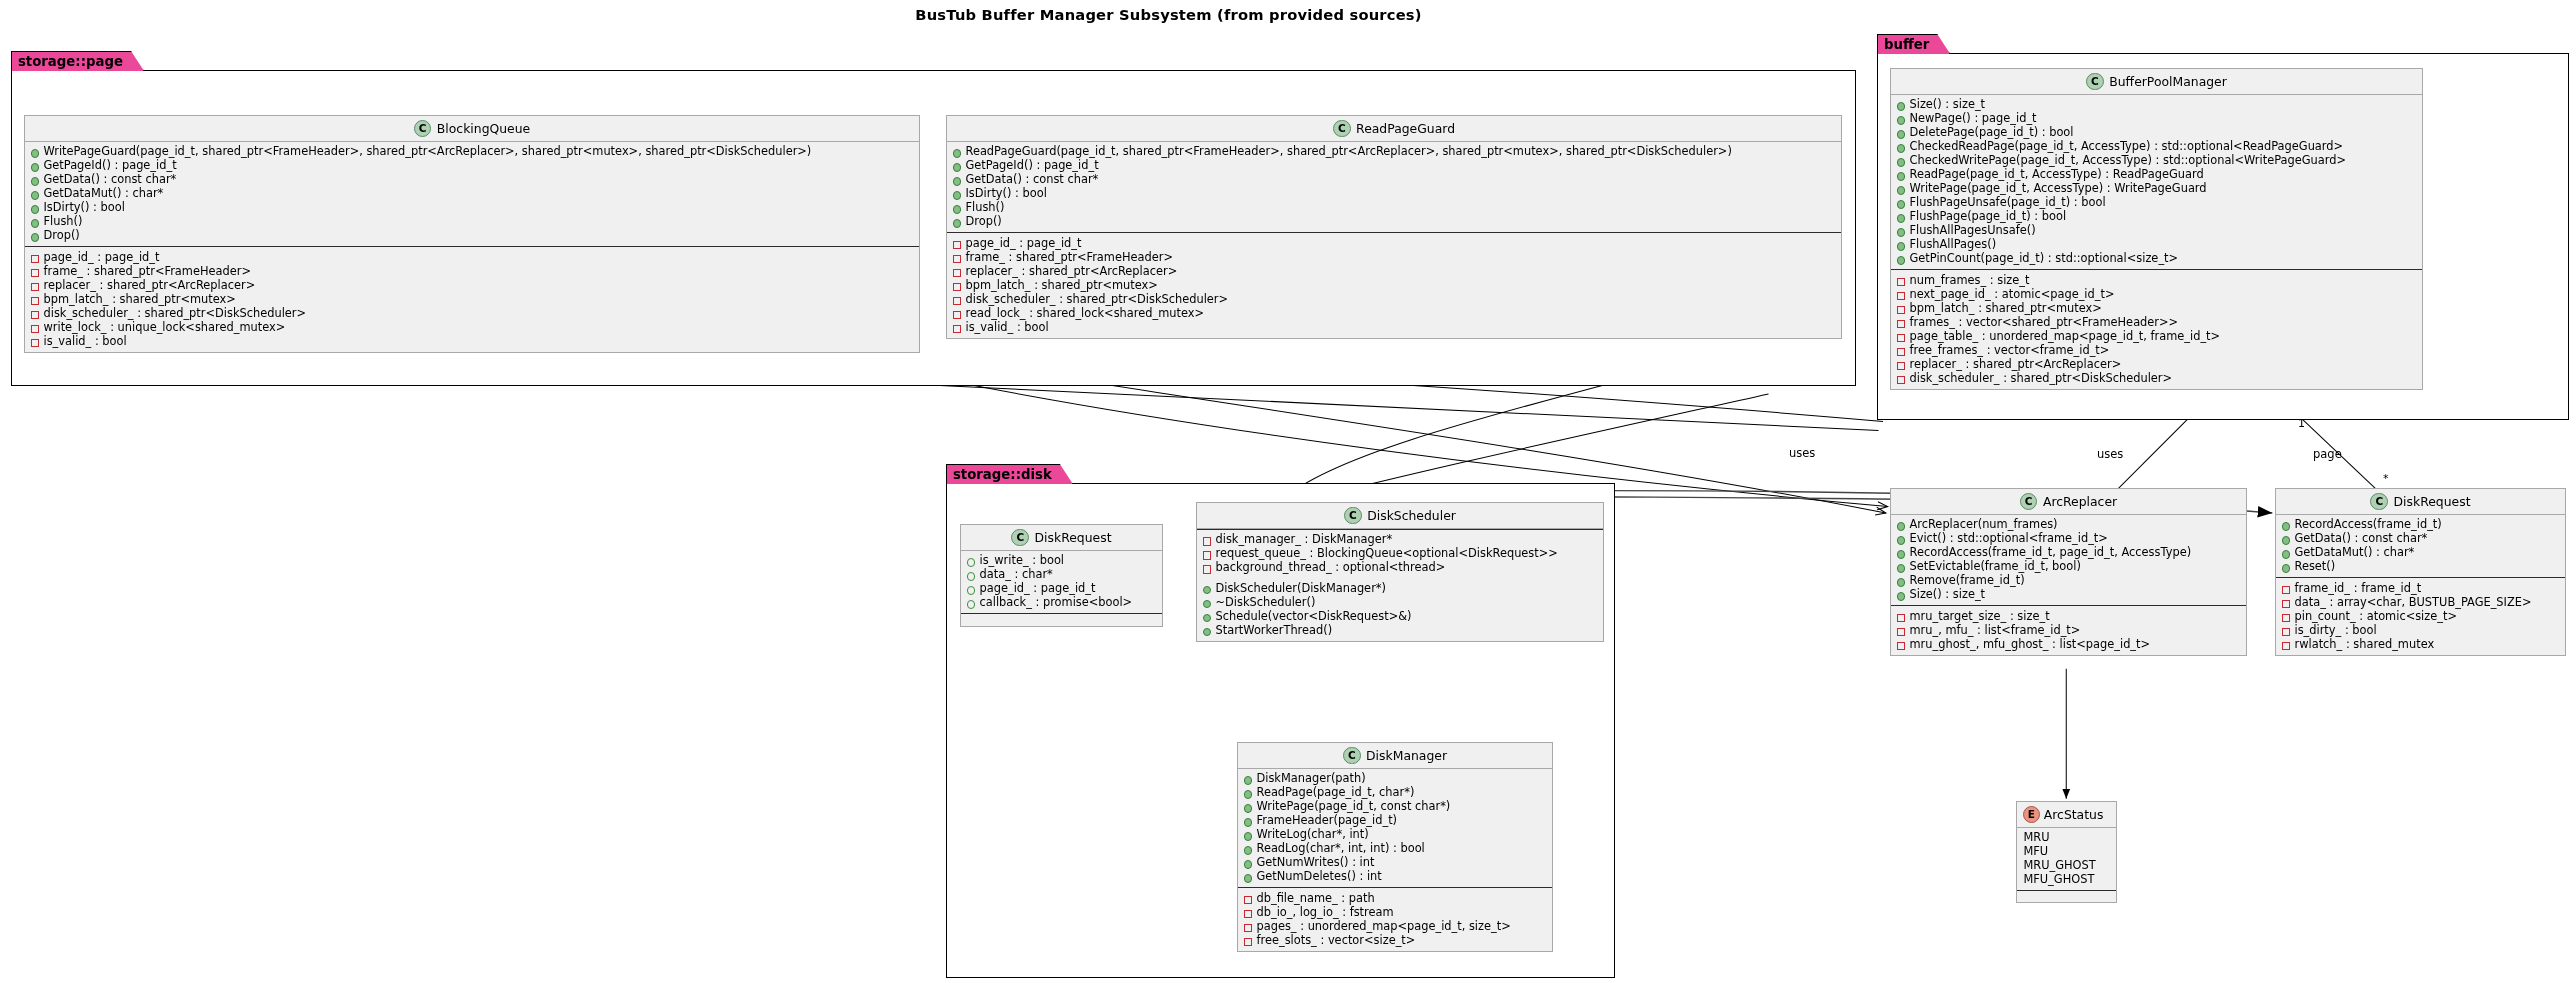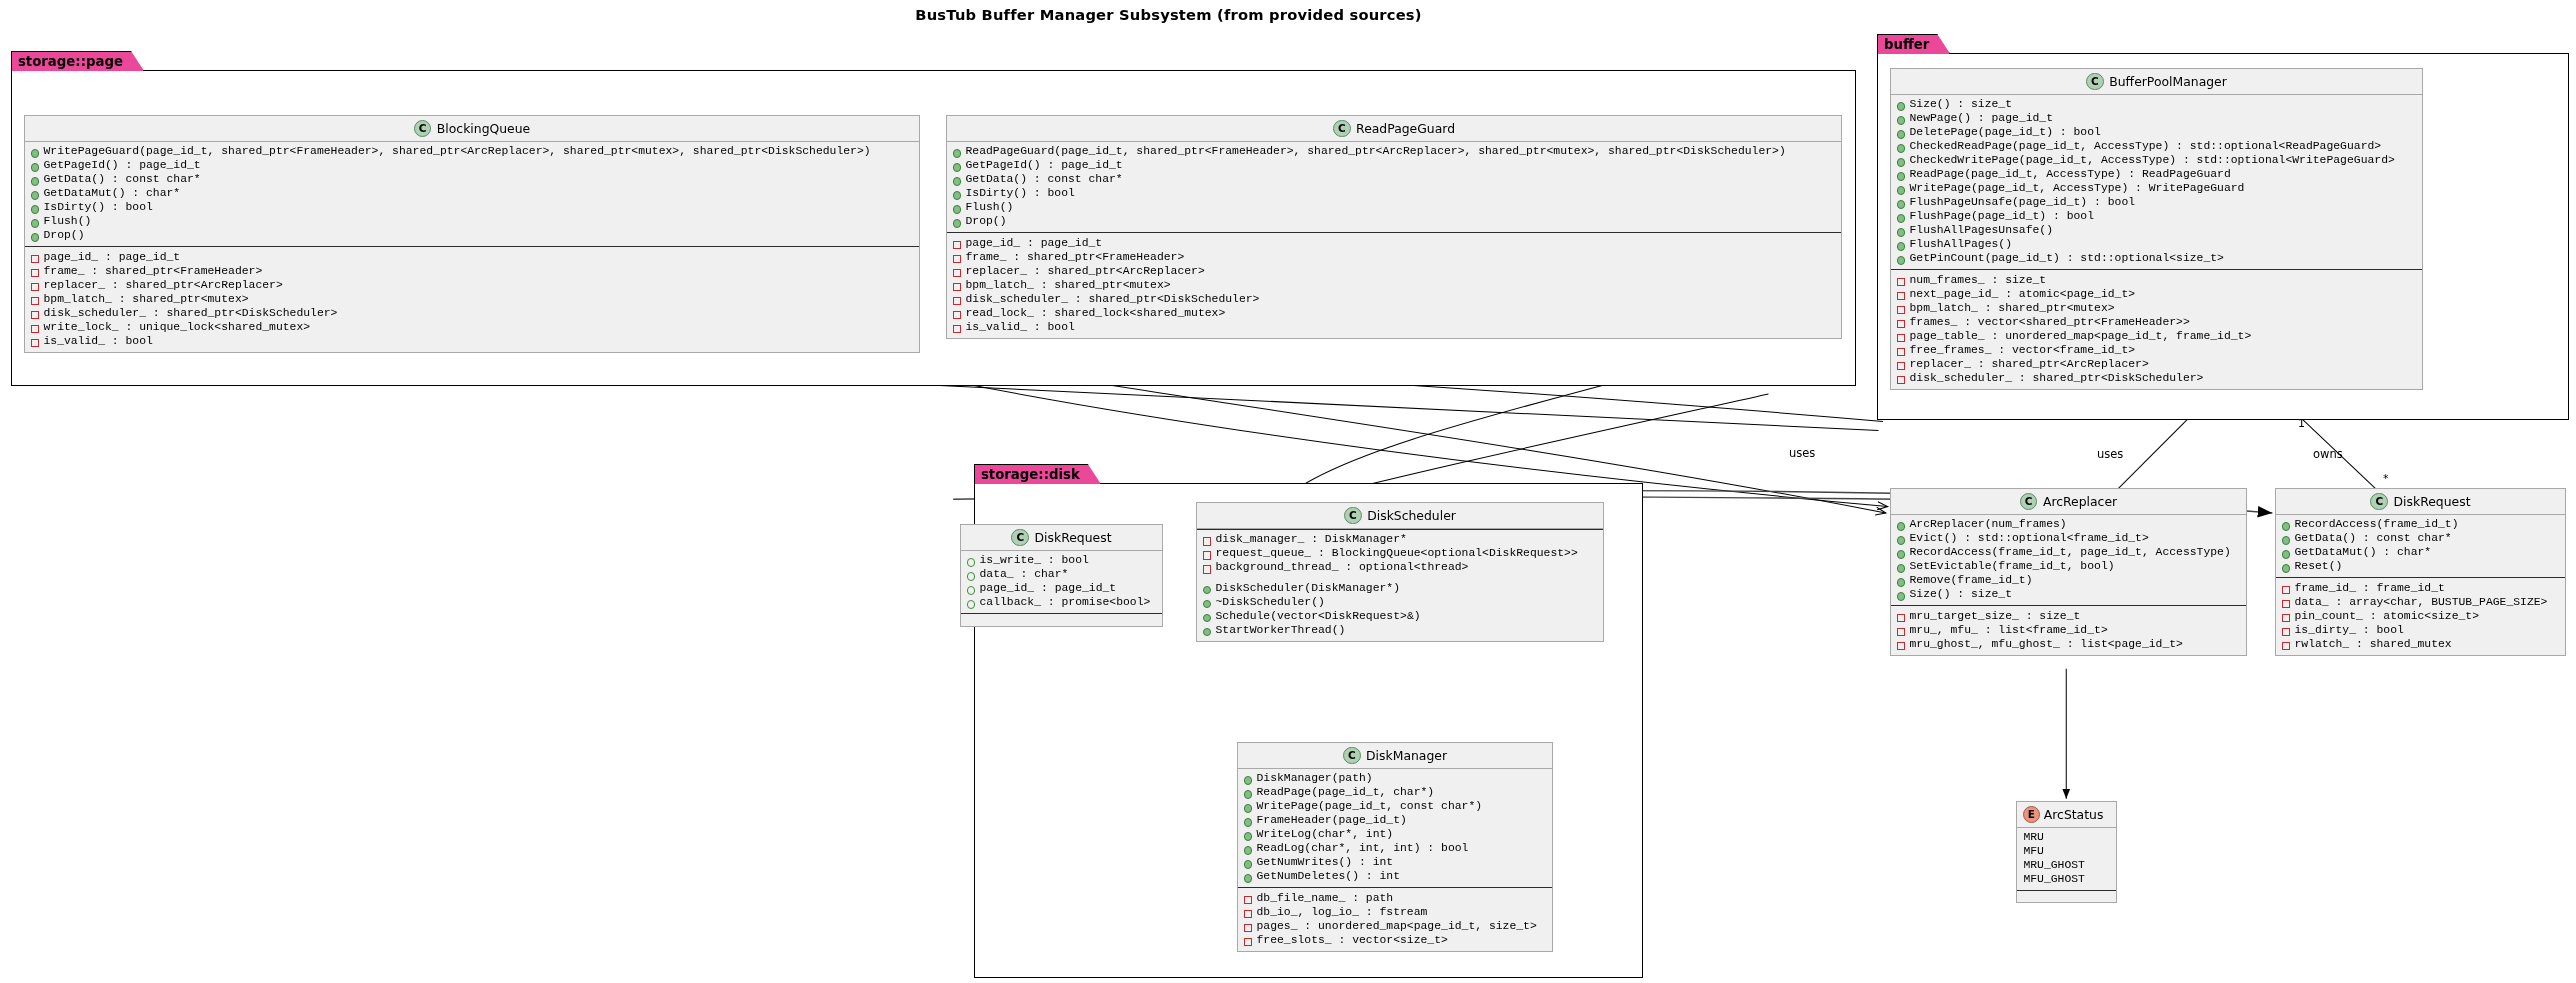--- a/index.html
+++ b/index.html
@@ -38,21 +38,21 @@
     background:#ADD1B2;border:1.2px solid #5c8a66;
     font-size:10.5px;font-weight:bold;color:#000;
     display:flex;align-items:center;justify-content:center;line-height:1;
   }
   .ebadge{
     width:15.6px;height:15.6px;border-radius:50%;flex:0 0 auto;
     background:#EB937F;border:1.2px solid #9c5b4b;
     font-size:10.5px;font-weight:bold;color:#000;
     display:flex;align-items:center;justify-content:center;line-height:1;
   }
-  .sect{padding:2.7px 6.4px 3.7px 5.5px;font-family:Liberation Mono, monospace;}
+  .sect{padding:2.7px 6.4px 3.7px 5.5px;}
   .sect.split{border-top:1.3px solid #2b2b2b;}
   .mrow{
     display:flex;align-items:flex-start;gap:4.6px;
     font-size:11.4px;line-height:13px;color:#000;white-space:nowrap;
     padding:0.5px 0;
   }
   .vis{flex:0 0 auto;margin-top:4px;}
   .vis.pub{width:6.4px;height:6.4px;border-radius:50%;background:#84BE84;border:0.9px solid #38813c;}
   .vis.priv{width:6.4px;height:6.4px;background:#F0F0F0;border:1.1px solid #C82930;}
   .vis.pkgv{width:6.4px;height:6.4px;border-radius:50%;background:#F0F0F0;border:1.1px solid #3f8f3f;}
@@ -97,30 +97,30 @@
   <path d="M 1525,715 L 1525,808" fill="none" stroke="#000" stroke-width="1.3" marker-end="url(#arrowFilled)"></path>
 
   <path d="M 2255,730 L 2255,872" fill="none" stroke="#000" stroke-width="1.1" marker-end="url(#arrowFilled)"></path>
 
   <path d="M 1500,540 C 1850,545 2250,540 2480,560" fill="none" stroke="#444" stroke-width="1.6" marker-end="url(#arrowFilled)"></path>
   <path d="M 1040,545 C 1500,535 1900,530 2300,545" fill="none" stroke="#444" stroke-width="1.6"></path>
 </svg>
 
 <div class="elabel" style="left:1789px;top:447px;">uses</div>
 <div class="elabel" style="left:2097px;top:448px;">uses</div>
-<div class="elabel" style="left:2313px;top:448px;">owns</div>
+<div class="elabel" style="left:2313px;top:448px;">page</div>
 <div class="elabel" style="left:1405px;top:701px;">delegates I/O</div>
 <div class="emult" style="left:2298px;top:417px;">1</div>
 <div class="emult" style="left:2383px;top:472px;">*</div>
 
 <div class="package" style="left:11px;top:70px;width:1845px;height:316px;">
   <div class="pkg-tab">storage::page</div>
 </div>
 
-<div class="package" style="left:946px;top:483px;width:669px;height:495px;margin-left:28px;">
+<div class="package" style="left:946px;top:483px;width:669px;height:495px;">
   <div class="pkg-tab">storage::disk</div>
 </div>
 
 <div class="package" style="left:1877px;top:53px;width:692px;height:367px;">
   <div class="pkg-tab">buffer</div>
 </div>
 
 <div class="uclass" style="left:24px;top:115px;width:896px;">
   <div class="hdr">
     <span class="cbadge">C</span>

